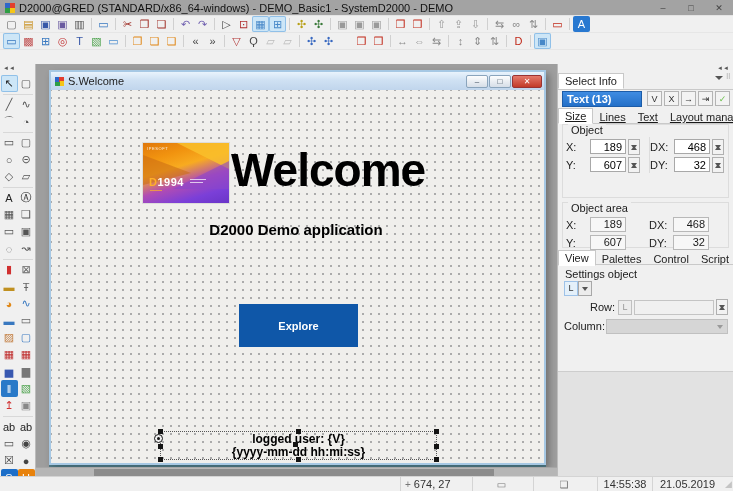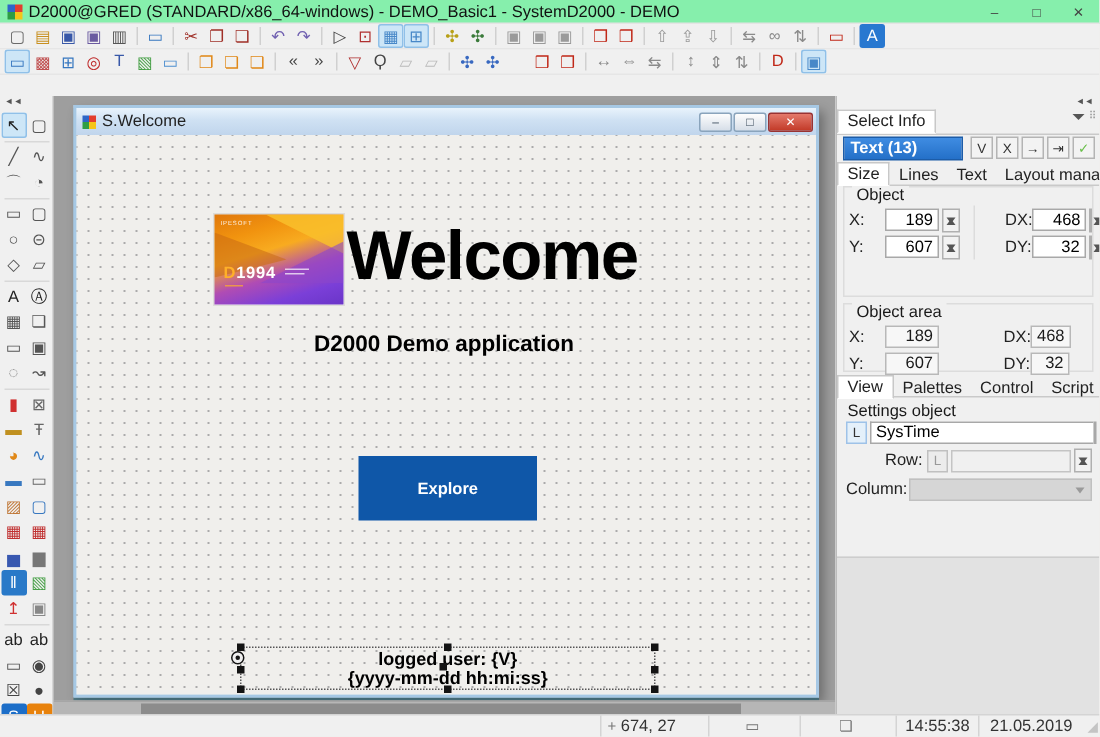--- a/index.html
+++ b/index.html
@@ -1,21 +1,21 @@
 <!DOCTYPE html>
 <html><head>
 <meta charset="utf-8">
 <style>
   * { box-sizing: border-box; margin: 0; padding: 0; }
   html,body { width:733px; height:491px; overflow:hidden; }
   body { font-family:"Liberation Sans", sans-serif; font-size:11px; color:#1a1a1a; background:#f0f0f0; }
   .app { position:relative; width:733px; height:491px; background:#f0f0f0; }
 
   
-  .titlebar { height:16px; background:#86efac; display:flex; align-items:center; border-bottom:1px solid #e4e4e4; }
+  .titlebar { height:16px; background:#a3a3a3; display:flex; align-items:center; border-bottom:1px solid #e4e4e4; }
   .appicon { width:10px; height:10px; margin:0 4px 0 5px; background:conic-gradient(#e33e2e 0 25%, #f5c518 0 50%, #2e9e44 0 75%, #2e66c8 0); }
   .title { font-size:11px; color:#111; flex:1; white-space:nowrap; overflow:hidden; }
   .wc { width:28px; height:16px; display:flex; align-items:center; justify-content:center; font-size:9px; color:#444; }
 
   
   .menubar { height:14px; display:flex; align-items:center; background:#f0f0f0; padding-left:3px; }
   .menu-item { padding:0 7px; font-size:11px; color:#1a1a1a; }
 
   
   .toolbar { height:17px; display:flex; align-items:center; padding:0 3px; background:#f0f0f0; border-bottom:1px solid #e6e6e6; }
@@ -91,21 +91,21 @@
   .sel-row { position:absolute; top:26px; left:4px; right:3px; height:17px; display:flex; align-items:center; }
   .sel-label { flex:1; height:16px; background:linear-gradient(#3f8ce2,#2470c8); border:1px solid #1c5ca8; color:#fff; font-weight:bold; font-size:11px; padding:1px 4px; }
   .sel-btns { display:flex; margin-left:3px; }
   .sel-btn { width:15px; height:15px; margin-left:2px; border:1px solid #b4b4b4; background:#f3f3f3; font-size:9px; display:flex; align-items:center; justify-content:center; color:#333; }
 
   .group { position:absolute; left:4px; right:4px; border:1px solid #dcdcdc; }
   .g1 { top:60px; height:74px; }
   .g2 { top:138px; height:46px; }
   .gtitle { position:absolute; top:-1px; left:5px; background:#f0f0f0; padding:0 3px; font-size:11px; }
   .gc1 { position:absolute; left:3px; top:12px; width:80px; }
-  .gc2 { position:absolute; left:86px; top:12px; right:15px; border-left:1px solid #dcdcdc; padding-left:20px; }
+  .gc2 { position:absolute; left:86px; top:12px; right:2px; border-left:1px solid #dcdcdc; padding-left:0; }
   .frow { display:flex; align-items:center; height:17px; margin-top:1px; }
   .flabel { width:24px; font-size:11px; color:#222; }
   .fin { width:36px; height:15px; border:1px solid #a8a8a8; background:#fff; font-size:11px; text-align:right; padding:0 3px; font-family:"Liberation Sans",sans-serif; }
   .fro { width:36px; height:15px; border:1px solid #b8b8b8; background:#f7f7f7; font-size:11px; text-align:right; padding:0 3px; line-height:13px; }
   .spin { width:12px; height:16px; margin-left:2px; border:1px solid #b0b0b0; background:#f2f2f2; position:relative; }
   .spin::before { content:""; position:absolute; left:2px; top:3px; border:3px solid transparent; border-bottom:4px solid #555; }
   .spin::after  { content:""; position:absolute; left:2px; bottom:2px; border:3px solid transparent; border-top:4px solid #555; }
 
   .viewtabs { top:186px; height:15px; }
   .conn-label { position:absolute; top:204px; left:7px; font-size:11px; }
@@ -350,21 +350,21 @@
         <div class="sel-label">Text (13)</div>
         <div class="sel-btns">
             <span class="sel-btn">V</span>
             <span class="sel-btn">X</span>
             <span class="sel-btn">→</span>
             <span class="sel-btn">⇥</span>
             <span class="sel-btn" style="color: rgb(106, 191, 75);">✓</span>
           </div>
       </div>
 
-      <div class="rowline" style="top:44px;height:16px;">
+      <div class="rowline" style="top:44px;height:16px;text-decoration:underline;">
         <div class="tabs-wrap">
             <span class="rtab sel">Size</span>
             <span class="rtab">Lines</span>
             <span class="rtab">Text</span>
             <span class="rtab">Layout manager</span>
           </div>
         <span class="mini-arrow"></span>
 
       </div>
 
@@ -428,21 +428,20 @@
             <span class="rtab">Script</span>
           </div>
         <span class="mini-arrow"></span>
 
       </div>
 
       <div class="conn-label">Settings object</div>
 
       <div class="conn-row cr1">
         <span class="lbtn">L</span>
-        <input class="combo-in" readonly="" value="SysTime" style="">
         <span class="combo-btn"></span>
       </div>
 
       <div class="conn-row cr2">
         <span class="flabel" style="width:28px;">Row:</span>
         <span class="lbtn dim">L</span>
         <span class="dis-in"></span>
         <span class="spin"></span>
       </div>
 

